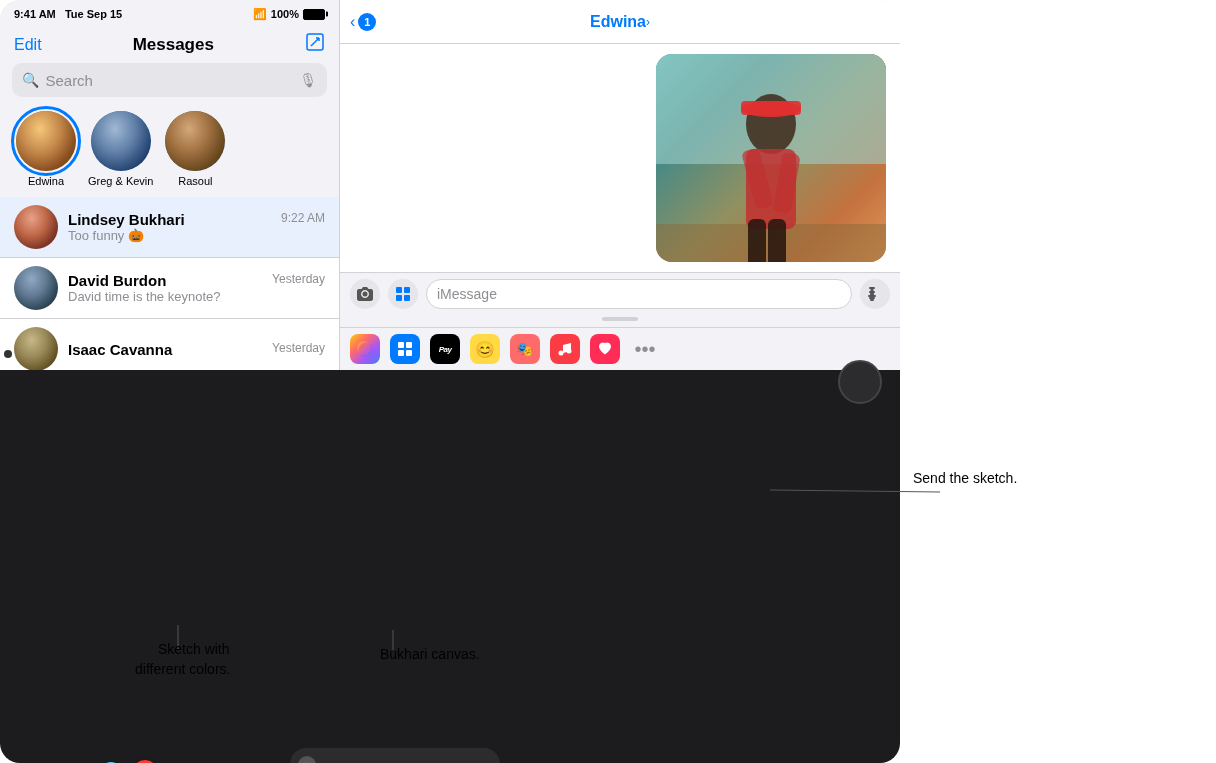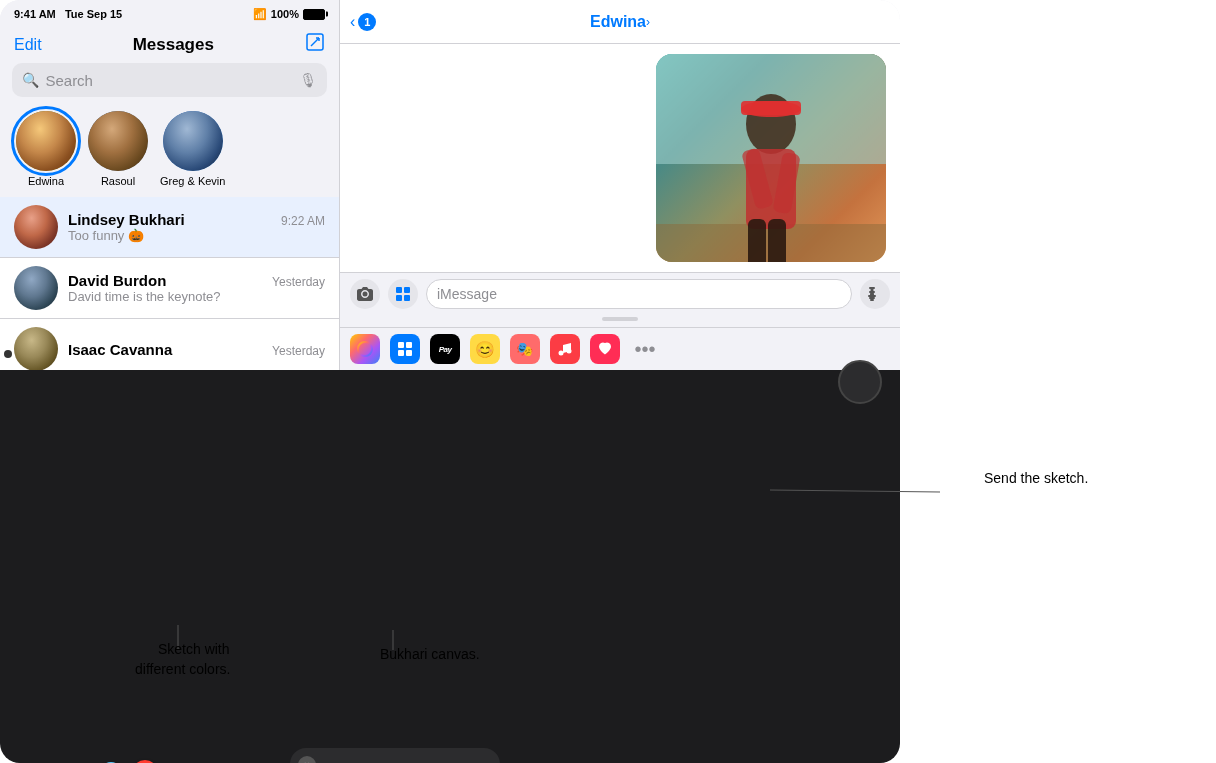--- a/index.html
+++ b/index.html
@@ -176,21 +176,21 @@
       background: #fff;
       cursor: pointer;
     }
     .conv-item:first-child { background: #e8f0fe; }
     .conv-avatar {
       width: 44px; height: 44px;
       border-radius: 50%;
       flex-shrink: 0;
     }
     .conv-content { flex: 1; overflow: hidden; }
-    .conv-top { display: flex; justify-content: space-between; align-items: flex-end; }
+    .conv-top { display: flex; justify-content: space-between; align-items: flex-start; }
     .conv-name { font-size: 15px; font-weight: 600; color: #000; }
     .conv-time { font-size: 12px; color: #8e8e93; }
     .conv-preview { font-size: 13px; color: #8e8e93; white-space: nowrap; overflow: hidden; text-overflow: ellipsis; }
 
     
     .chat-area {
       flex: 1;
       display: flex;
       flex-direction: column;
       background: #fff;
@@ -401,21 +401,21 @@
       flex-direction: column;
       justify-content: flex-end;
       padding: 0 20px 80px;
       gap: 0;
     }
 
     
     .ann-send {
       position: absolute;
       top: 470px;
-      left: 984px;
+      left: 913px;
       font-size: 14px;
       color: #000;
       white-space: nowrap;
     }
     .ann-sketch {
       position: absolute;
       top: 640px;
       left: 135px;
       font-size: 14px;
       color: #000;
@@ -496,30 +496,30 @@
         <div class="pinned-contacts">
           <div class="pinned-contact selected">
             <div class="avatar avatar-edwina">
               <div style="width:100%;height:100%;background:linear-gradient(135deg,#8b6914 0%,#c49a3a 50%,#7a5020 100%);border-radius:50%;display:flex;align-items:center;justify-content:center;overflow:hidden;">
                 <div style="width:100%;height:100%;background:radial-gradient(ellipse at 40% 30%,#f5c87a 0%,#c4874a 40%,#8b5020 70%,#5a3010 100%);"></div>
               </div>
             </div>
             <span class="pinned-label">Edwina</span>
           </div>
           <div class="pinned-contact">
+            <div class="avatar avatar-greg">
+              <div style="width:100%;height:100%;background:radial-gradient(ellipse at 40% 30%,#a0b8d4 0%,#6080a8 40%,#2a4a78 70%,#101828 100%);border-radius:50%;"></div>
+            </div>
+            <span class="pinned-label">Greg &amp; Kevin</span>
+          </div>
+          <div class="pinned-contact">
             <div class="avatar avatar-rasoul">
               <div style="width:100%;height:100%;background:radial-gradient(ellipse at 40% 30%,#d4a87a 0%,#a07040 40%,#6b4a20 70%,#3a2810 100%);border-radius:50%;"></div>
             </div>
             <span class="pinned-label">Rasoul</span>
-          </div>
-          <div class="pinned-contact">
-            <div class="avatar avatar-greg">
-              <div style="width:100%;height:100%;background:radial-gradient(ellipse at 40% 30%,#a0b8d4 0%,#6080a8 40%,#2a4a78 70%,#101828 100%);border-radius:50%;"></div>
-            </div>
-            <span class="pinned-label">Greg &amp; Kevin</span>
           </div>
         </div>
 
         <div class="conv-list">
           <div class="conv-item">
             <div class="conv-avatar avatar-lindsey" style="background:radial-gradient(ellipse at 40% 30%,#e8a088 0%,#c06848 40%,#803828 70%,#501818 100%);"></div>
             <div class="conv-content">
               <div class="conv-top">
                 <span class="conv-name">Lindsey Bukhari</span>
                 <span class="conv-time">9:22 AM</span>

